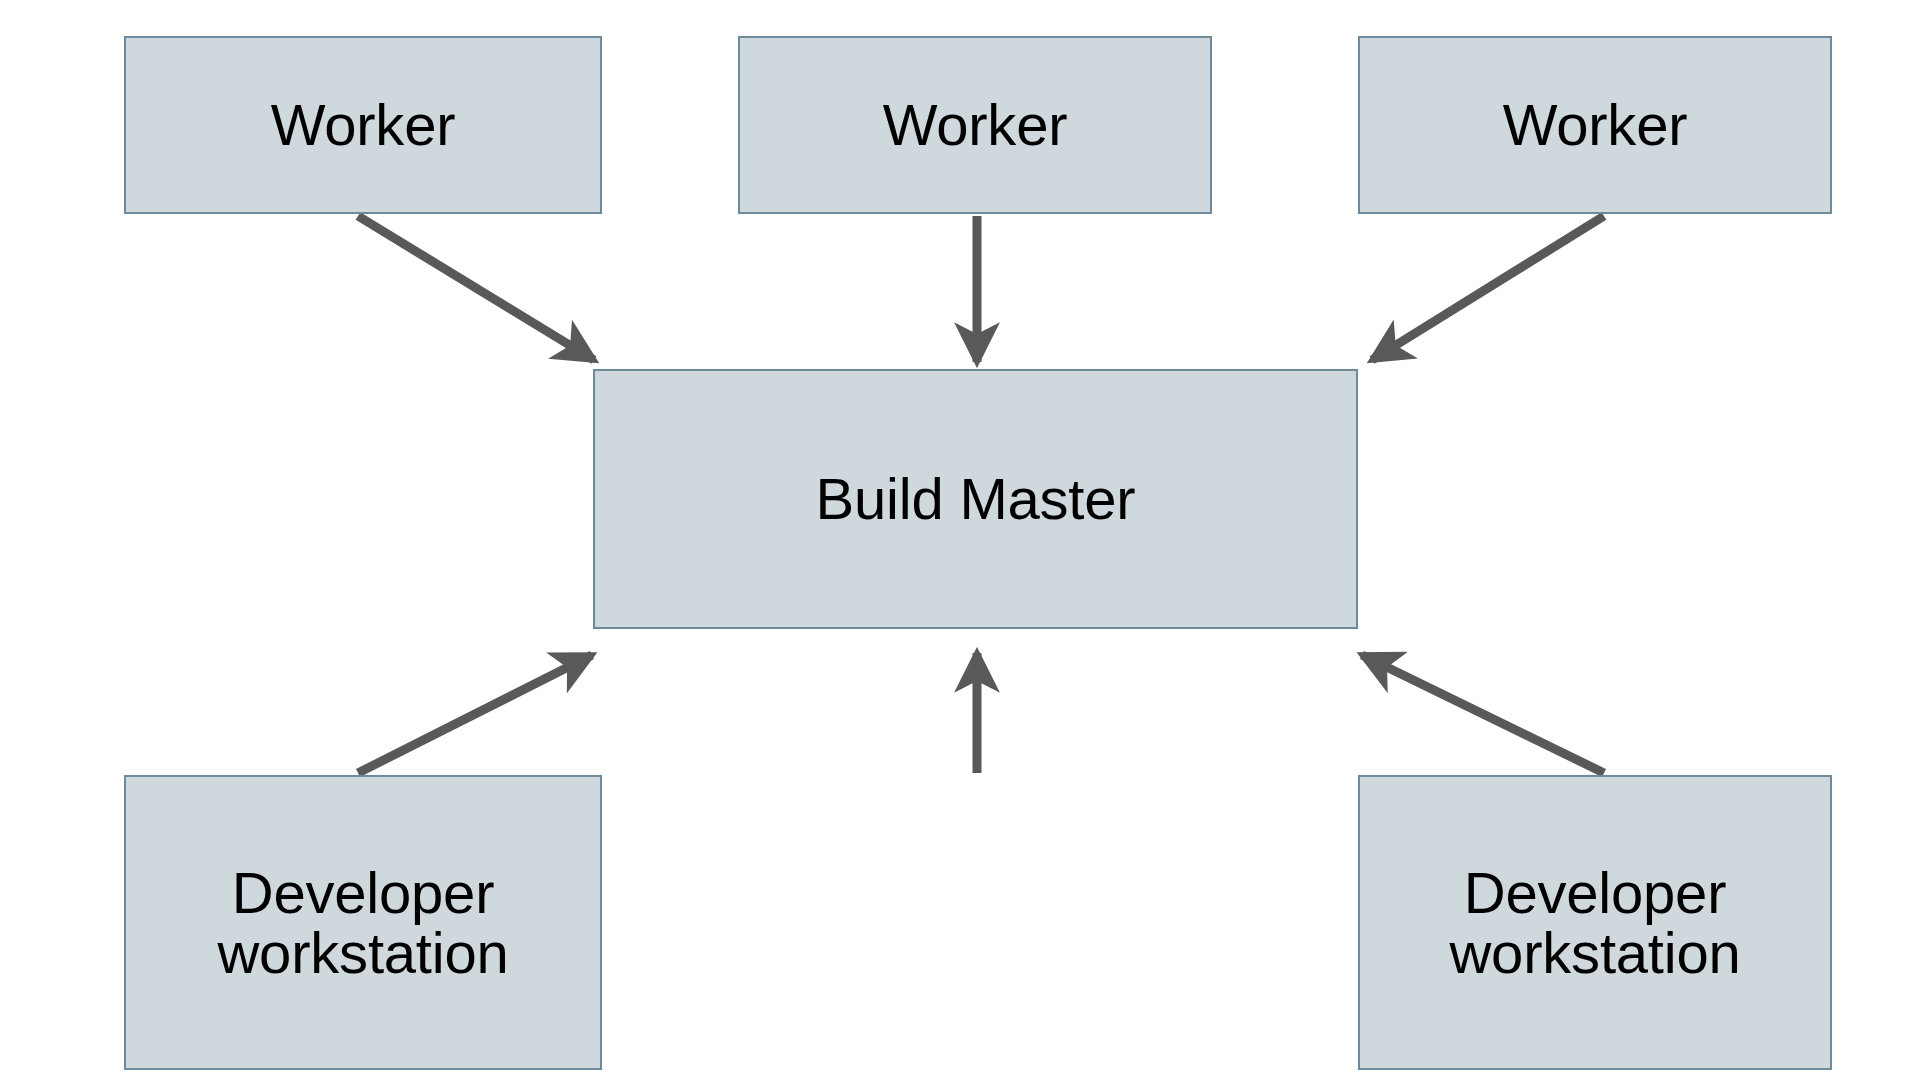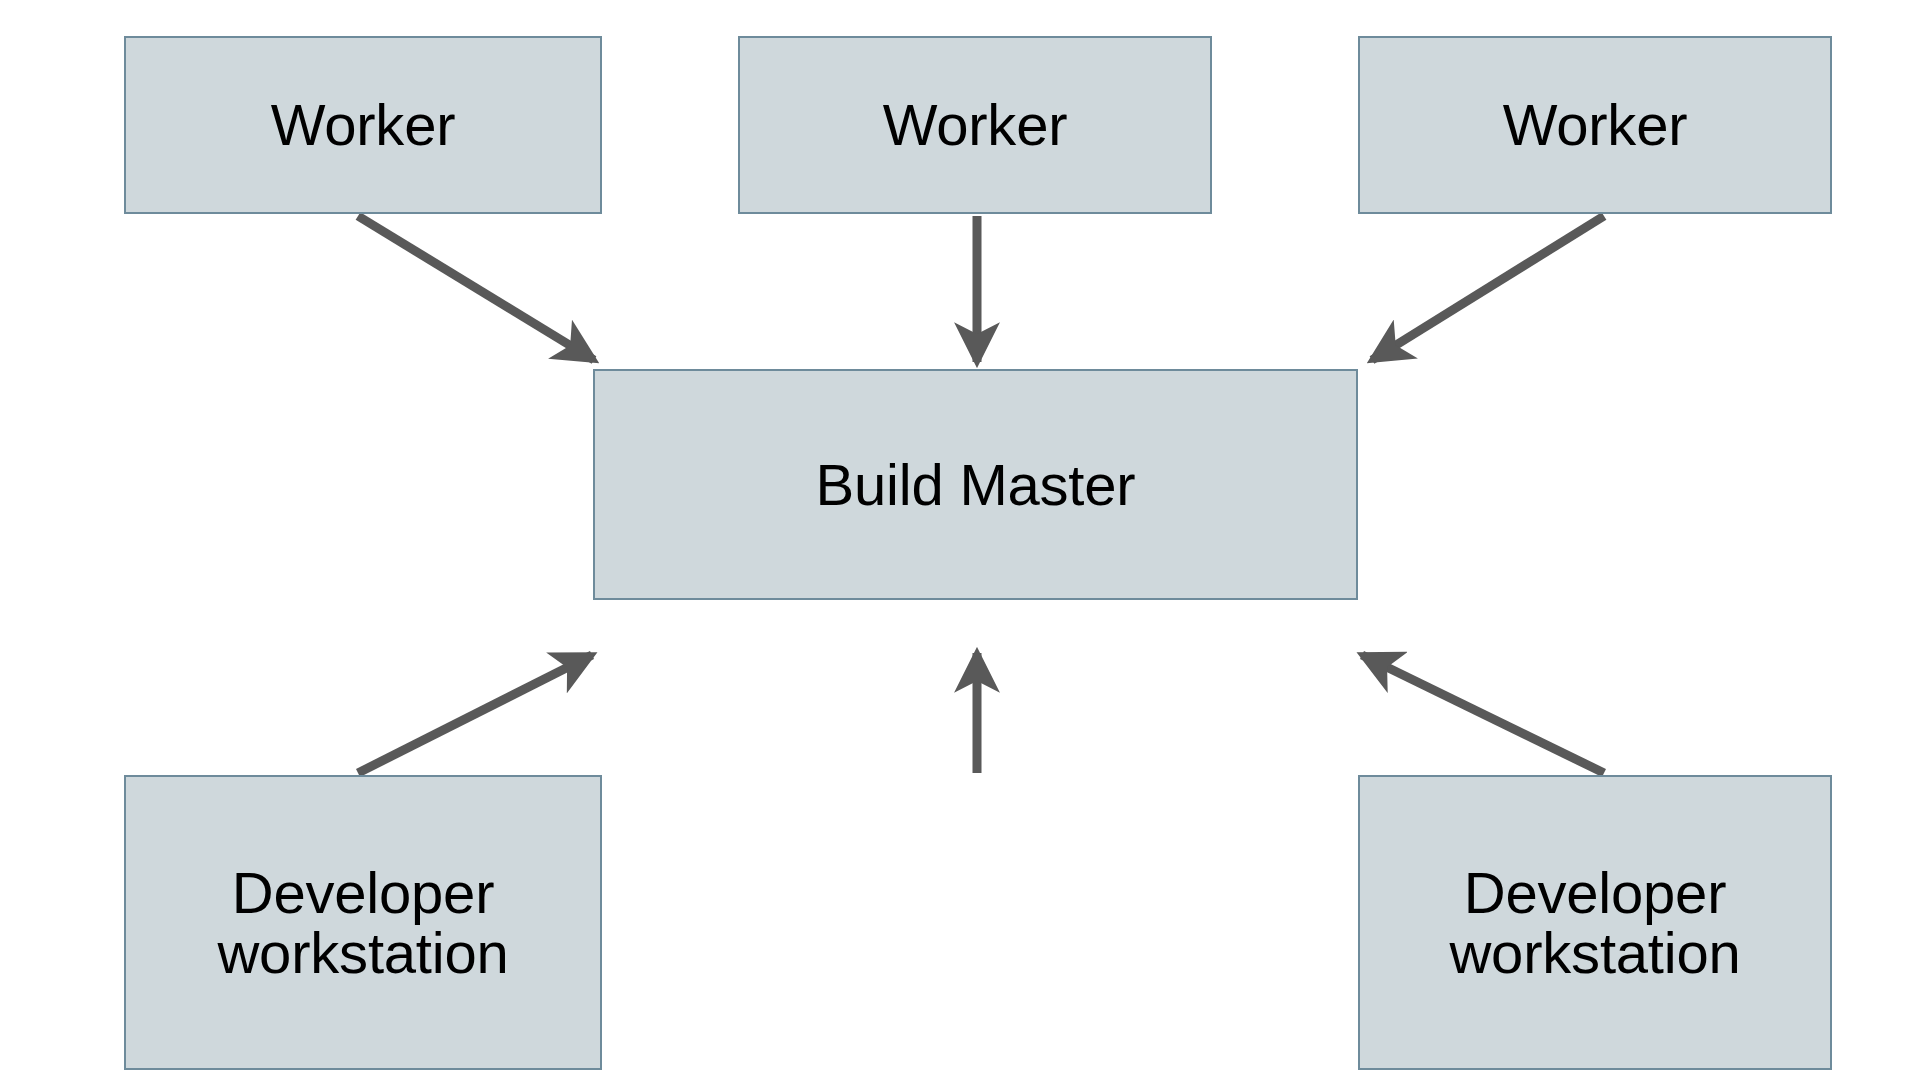--- a/index.html
+++ b/index.html
@@ -42,21 +42,21 @@
     white-space: pre-line;
     z-index: 2;
   }
 
   
   .node.worker-1 { left: 124px;  top: 36px;  width: 478px; height: 178px; }
   .node.worker-2 { left: 738px;  top: 36px;  width: 474px; height: 178px; }
   .node.worker-3 { left: 1358px; top: 36px;  width: 474px; height: 178px; }
 
   
-  .node.build-master { left: 593px; top: 369px; width: 765px; height: 231px; }
+  .node.build-master { left: 593px; top: 369px; width: 765px; height: 260px; }
 
   
   .node.dev-left  { left: 124px;  top: 775px; width: 478px; height: 295px; }
   .node.ci-server { left: 738px;  top: 775px; width: 474px; height: 295px; }
   .node.dev-right { left: 1358px; top: 775px; width: 474px; height: 295px; }
 </style>
 </head>
 <body>
 
 <div id="canvas">

